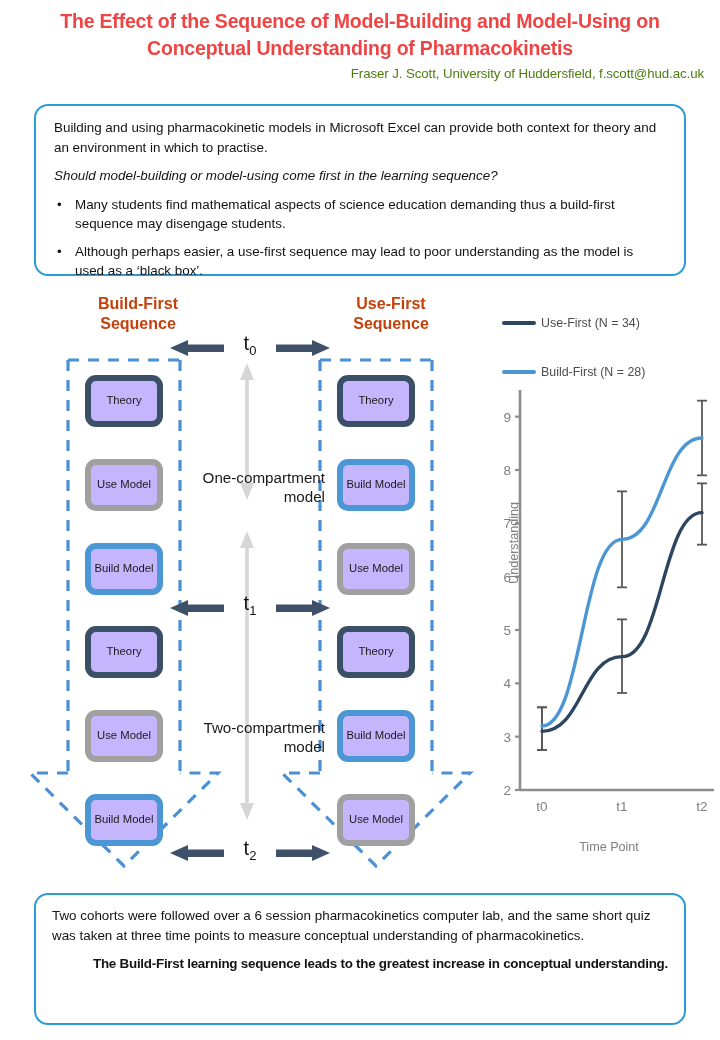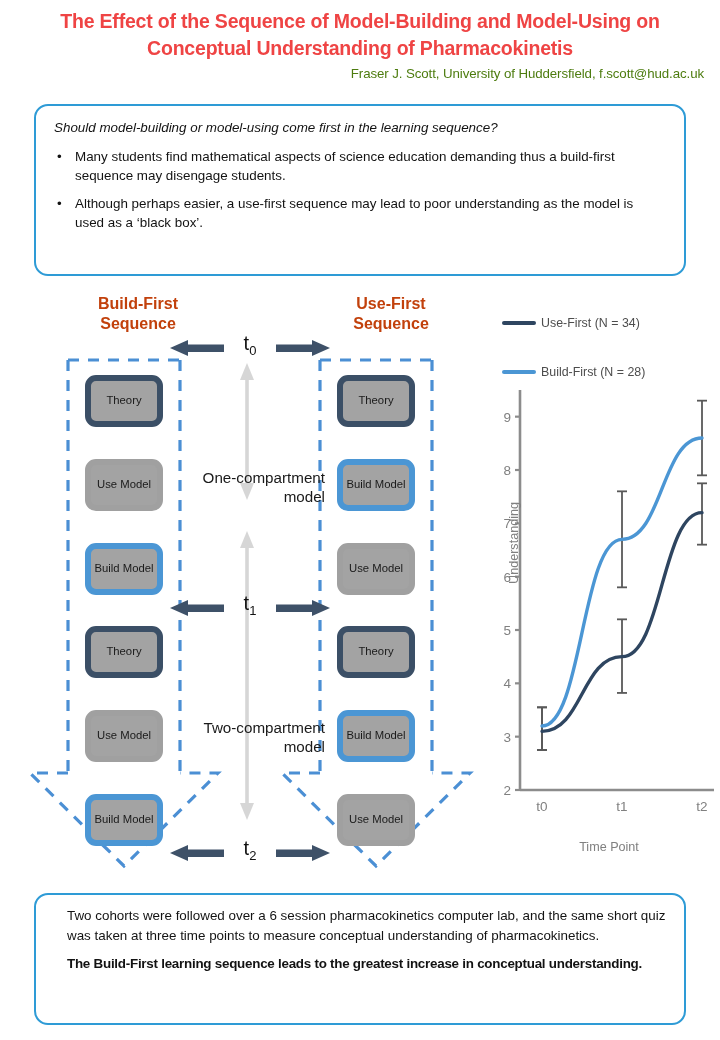--- a/index.html
+++ b/index.html
@@ -40,30 +40,30 @@
 
   
   .callout {
     position: absolute;
     box-sizing: border-box;
     border: 2.2px solid #2e9bd6;
     border-radius: 14px;
     background: #ffffff;
   }
   #intro-box { left: 34px; top: 104px; width: 652px; height: 172px; padding: 12px 18px 0 18px; }
-  #conclusion-box { left: 34px; top: 893px; width: 652px; height: 132px; padding: 11px 16px 0 31px; }
+  #conclusion-box { left: 34px; top: 893px; width: 652px; height: 132px; padding: 11px 16px 0 16px; }
 
   .para {
     font-size: 13.4px;
     line-height: 1.46;
     margin: 0 0 9px 0;
     color: #131313;
   }
   .para.italic { font-style: italic; }
-  .para.bold { font-weight: bold; letter-spacing: -0.25px; }
+  .para.bold { font-weight: bold; letter-spacing: -0.25px; text-align: right; }
   .bullet-row {
     display: flex;
     font-size: 13.4px;
     line-height: 1.46;
     margin: 0 0 8px 0;
     color: #131313;
   }
   .bullet-dot { width: 18px; flex: 0 0 18px; padding-left: 3px; }
   .bullet-text { flex: 1; }
   .i { font-style: italic; }
@@ -87,21 +87,21 @@
   #diagram-svg { position: absolute; left: 0; top: 0; }
 
   .node {
     position: absolute;
     box-sizing: border-box;
     width: 78px;
     height: 52px;
     border-radius: 11px;
     border-width: 6px;
     border-style: solid;
-    background: #a3a3a3;
+    background: #c4b5fd;
     display: flex;
     align-items: center;
     justify-content: center;
     text-align: center;
     font-size: 11.3px;
     line-height: 1.18;
     color: #1a1a1a;
   }
   .node.theory { border-color: #3b4f66; }
   .node.build  { border-color: #4b96d4; }
@@ -165,20 +165,21 @@
     color: #808080;
   }
 </style>
 </head>
 <body>
 
 <div id="poster-title">The Effect of the Sequence of Model-Building and Model-Using on Conceptual Understanding of Pharmacokinetis</div>
 <div id="byline">Fraser J. Scott,  University of Huddersfield, f.scott@hud.ac.uk</div>
 
 <div class="callout" id="intro-box">
+  <p class="para">Building and using pharmacokinetic models in Microsoft Excel can provide both context for theory and an environment in which to practise.</p>
   <p class="para italic">Should model-building or model-using come first in the learning sequence?</p>
   <div class="bullet-row">
     <span class="bullet-dot">•</span>
     <span class="bullet-text">Many students find mathematical aspects of science education demanding thus a build-first sequence may disengage students.</span>
   </div>
   <div class="bullet-row">
     <span class="bullet-dot">•</span>
     <span class="bullet-text">Although perhaps easier, a use-first sequence may lead to poor understanding as the model is used as a ‘black box’.</span>
   </div>
 </div>

